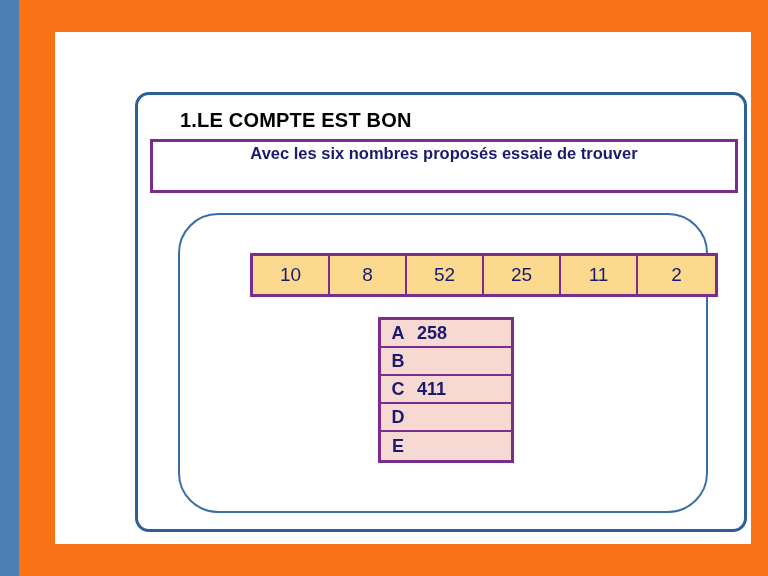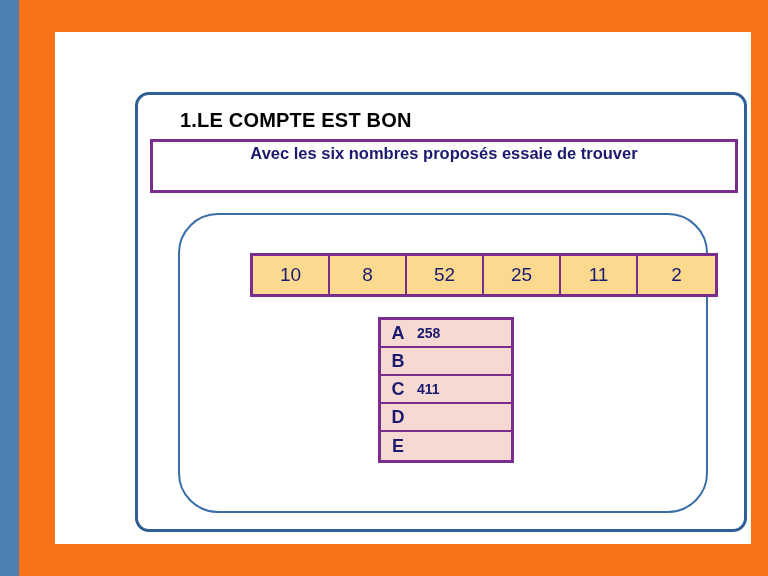--- a/index.html
+++ b/index.html
@@ -127,21 +127,21 @@
   }
   .target-letter {
     width: 34px;
     text-align: center;
     font-size: 18px;
     font-weight: bold;
     color: #1a1a6e;
   }
   .target-value {
     flex: 1;
-    font-size: 14px;
+    font-size: 18px;
     font-weight: bold;
     color: #1a1a6e;
     padding-left: 2px;
   }
 </style>
 </head>
 <body>
 
 <div class="slide-outer">
   <div class="slide-white">

